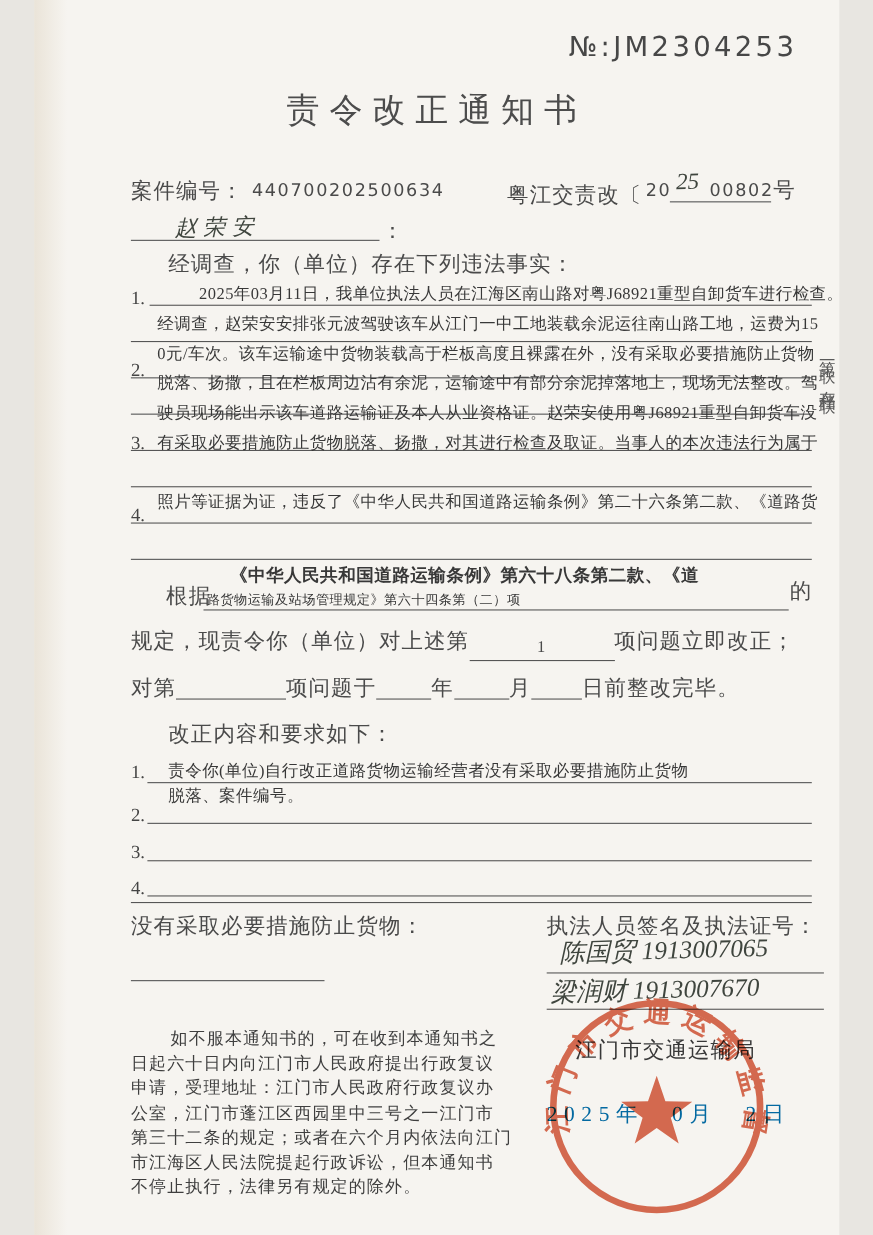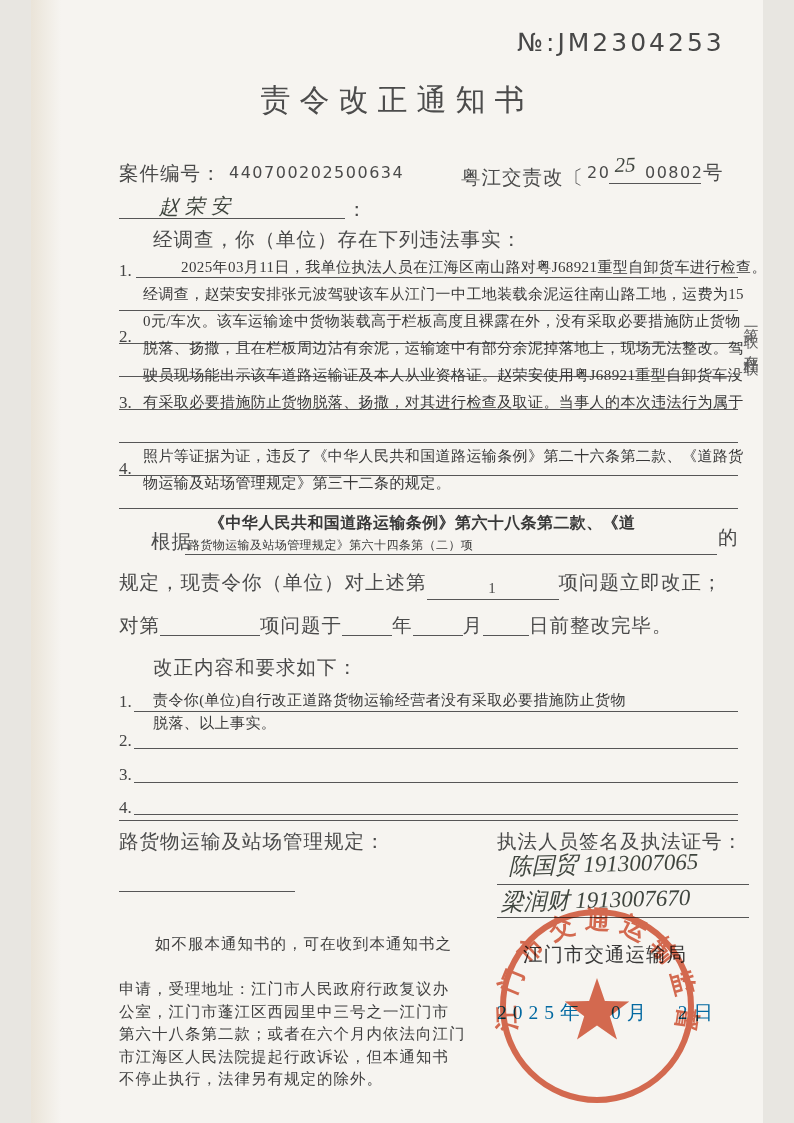--- a/index.html
+++ b/index.html
@@ -65,60 +65,60 @@
   <div class="rule" style="left:88px;top:475px;width:619px;"></div>
   <div class="rule" style="left:88px;top:508px;width:619px;"></div>
 
   <div class="tline" style="left:150px;top:258px;">2025年03月11日，我单位执法人员在江海区南山路对粤J68921重型自卸货车进行检查。</div>
   <div class="tline" style="left:112px;top:285px;text-align:center;">经调查，赵荣安安排张元波驾驶该车从江门一中工地装载余泥运往南山路工地，运费为15</div>
   <div class="tline" style="left:112px;top:312px;">0元/车次。该车运输途中货物装载高于栏板高度且裸露在外，没有采取必要措施防止货物</div>
   <div class="tline" style="left:112px;top:339px;">脱落、扬撒，且在栏板周边沾有余泥，运输途中有部分余泥掉落地上，现场无法整改。驾</div>
   <div class="tline" style="left:112px;top:366px;">驶员现场能出示该车道路运输证及本人从业资格证。赵荣安使用粤J68921重型自卸货车没</div>
   <div class="tline" style="left:112px;top:393px;">有采取必要措施防止货物脱落、扬撒，对其进行检查及取证。当事人的本次违法行为属于</div>
   <div class="tline" style="left:112px;top:447px;">照片等证据为证，违反了《中华人民共和国道路运输条例》第二十六条第二款、《道路货</div>
-  <div class="tline" style="left:112px;top:474px;">物运输及站场管理规定》第三十二条的规定。</div>
 
   <div class="abs vert" style="left:710px;top:316px;">第一联：存档联</div>
 
   <div class="abs form" style="left:120px;top:528px;">根据</div>
   <div class="tline" style="left:178px;top:513px;font-size:16px;font-weight:bold;">《中华人民共和国道路运输条例》第六十八条第二款、《道</div>
   <div class="tline" style="left:157px;top:537px;font-size:12px;">路货物运输及站场管理规定》第六十四条第（二）项</div>
   <div class="rule" style="left:154px;top:554px;width:532px;"></div>
   <div class="abs form" style="left:687px;top:524px;">的</div>
 
   <div class="abs form" style="left:88px;top:569px;"><span>规定，现责令你（单位）对上述第</span><span class="blank" style="width:132px;font-size:15px;">1</span><span>项问题立即改正；</span></div>
   <div class="abs form" style="left:88px;top:612px;"><span>对第</span><span class="blank" style="width:100px;"></span><span>项问题于</span><span class="blank" style="width:50px;"></span><span>年</span><span class="blank" style="width:50px;"></span><span>月</span><span class="blank" style="width:46px;"></span><span>日前整改完毕。</span></div>
 
   <div class="abs form" style="left:122px;top:654px;">改正内容和要求如下：</div>
 
   <div class="abs num" style="left:88px;top:692px;">1.</div>
   <div class="tline" style="left:122px;top:691px;">责令你(单位)自行改正道路货物运输经营者没有采取必要措施防止货物</div>
   <div class="rule" style="left:103px;top:711px;width:604px;"></div>
-  <div class="tline" style="left:122px;top:714px;">脱落、以上事实。</div>
+  <div class="tline" style="left:122px;top:714px;">脱落、案件编号。</div>
 
   <div class="abs num" style="left:88px;top:731px;">2.</div>
   <div class="rule" style="left:103px;top:748px;width:604px;"></div>
   <div class="abs num" style="left:88px;top:765px;">3.</div>
   <div class="rule" style="left:103px;top:782px;width:604px;"></div>
   <div class="abs num" style="left:88px;top:798px;">4.</div>
   <div class="rule" style="left:103px;top:814px;width:604px;"></div>
 
   <div class="rule" style="left:88px;top:820px;width:619px;"></div>
-  <div class="abs form" style="left:88px;top:828px;">路货物运输及站场管理规定：</div>
+  <div class="abs form" style="left:88px;top:828px;">没有采取必要措施防止货物：</div>
   <div class="abs form" style="left:466px;top:828px;">执法人员签名及执法证号：</div>
   <div class="abs hw sig" style="left:478px;top:851px;">陈国贸  1913007065</div>
   <div class="rule" style="left:466px;top:884px;width:252px;"></div>
   <div class="abs hw sig" style="left:470px;top:887px;">梁润财  1913007670</div>
   <div class="rule" style="left:466px;top:917px;width:252px;"></div>
   <div class="rule" style="left:88px;top:891px;width:176px;"></div>
 
   <div class="abs notice" style="left:124px;top:934px;">如不服本通知书的，可在收到本通知书之</div>
+  <div class="abs notice" style="left:88px;top:957px;">日起六十日内向江门市人民政府提出行政复议</div>
   <div class="abs notice" style="left:88px;top:979px;">申请，受理地址：江门市人民政府行政复议办</div>
   <div class="abs notice" style="left:88px;top:1002px;">公室，江门市蓬江区西园里中三号之一江门市</div>
-  <div class="abs notice" style="left:88px;top:1024px;">第六十八条第二款；或者在六个月内依法向江门</div>
+  <div class="abs notice" style="left:88px;top:1024px;">第三十二条的规定；或者在六个月内依法向江门</div>
   <div class="abs notice" style="left:88px;top:1047px;">市江海区人民法院提起行政诉讼，但本通知书</div>
   <div class="abs notice" style="left:88px;top:1069px;">不停止执行，法律另有规定的除外。</div>
 
   <div class="abs form" style="left:492px;top:941px;color:#383838;">江门市交通运输局</div>
   <div class="abs form" style="left:466px;top:999px;color:#0369a1;letter-spacing:6px;">2025年　0月　2日</div>
 
   <svg class="abs" style="left:446px;top:886px;mix-blend-mode:multiply;opacity:.88;" width="240" height="240" viewBox="0 0 240 240">
     <circle cx="120" cy="120" r="94" fill="none" stroke="#d65a3c" stroke-width="6"></circle>
     <path id="sealArc" d="M 42 150 A 82 82 0 1 1 198 150" fill="none"></path>
     <text fill="#d65a3c" font-size="25" font-weight="bold" letter-spacing="9"><textPath href="#sealArc" startOffset="2%">江门市交通运输监督</textPath></text>

